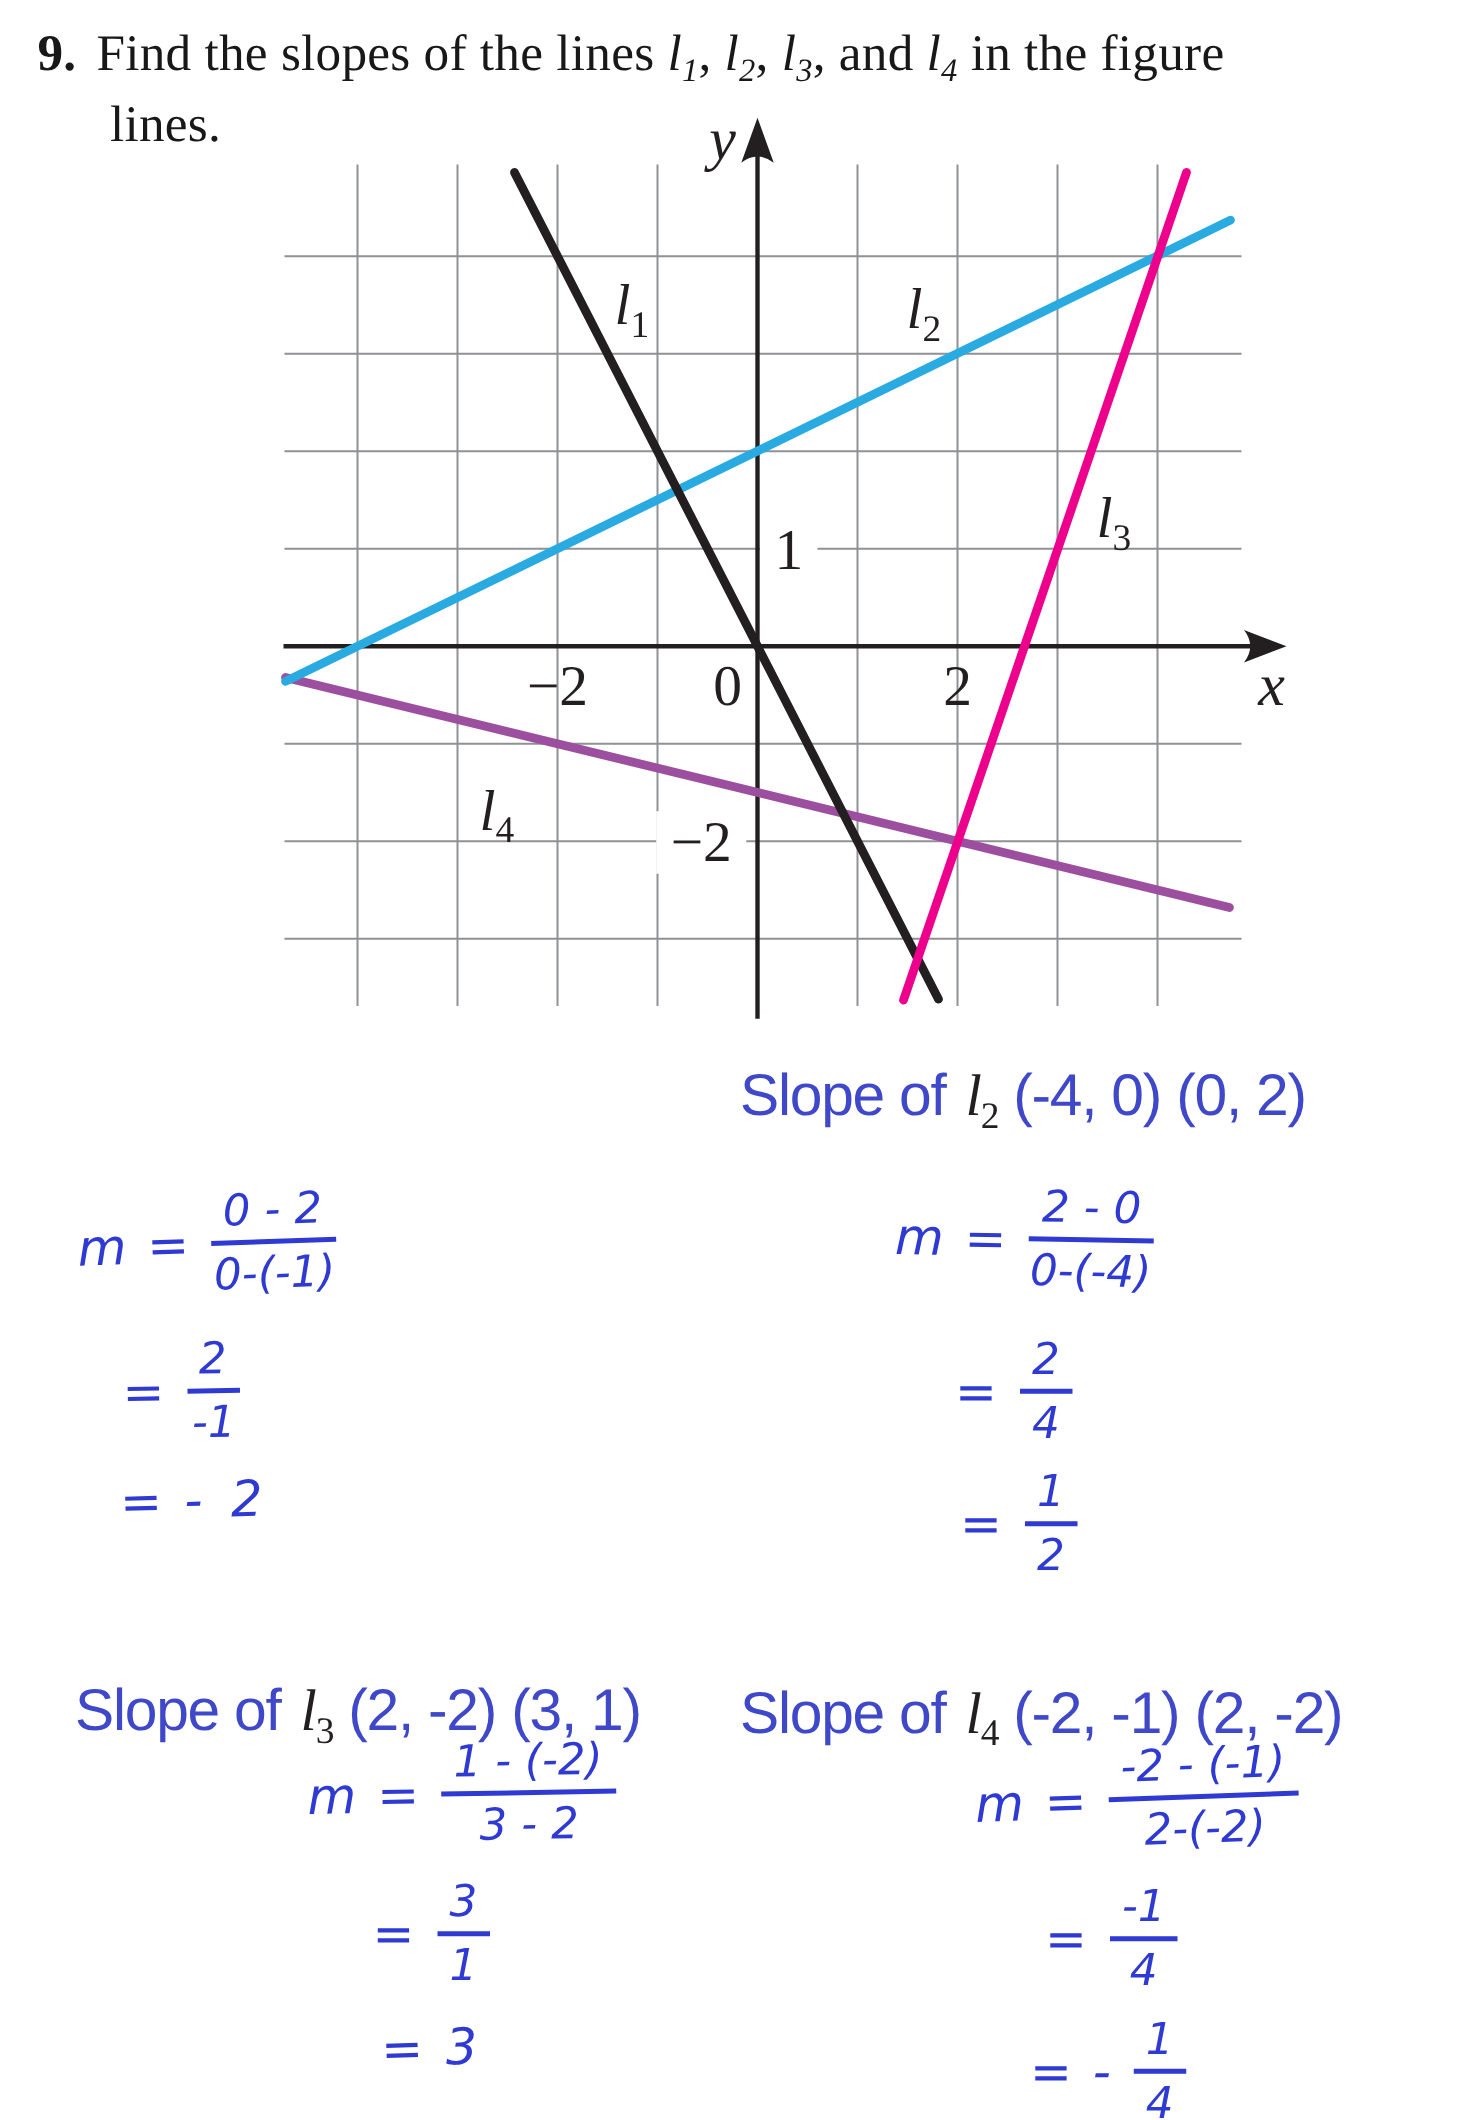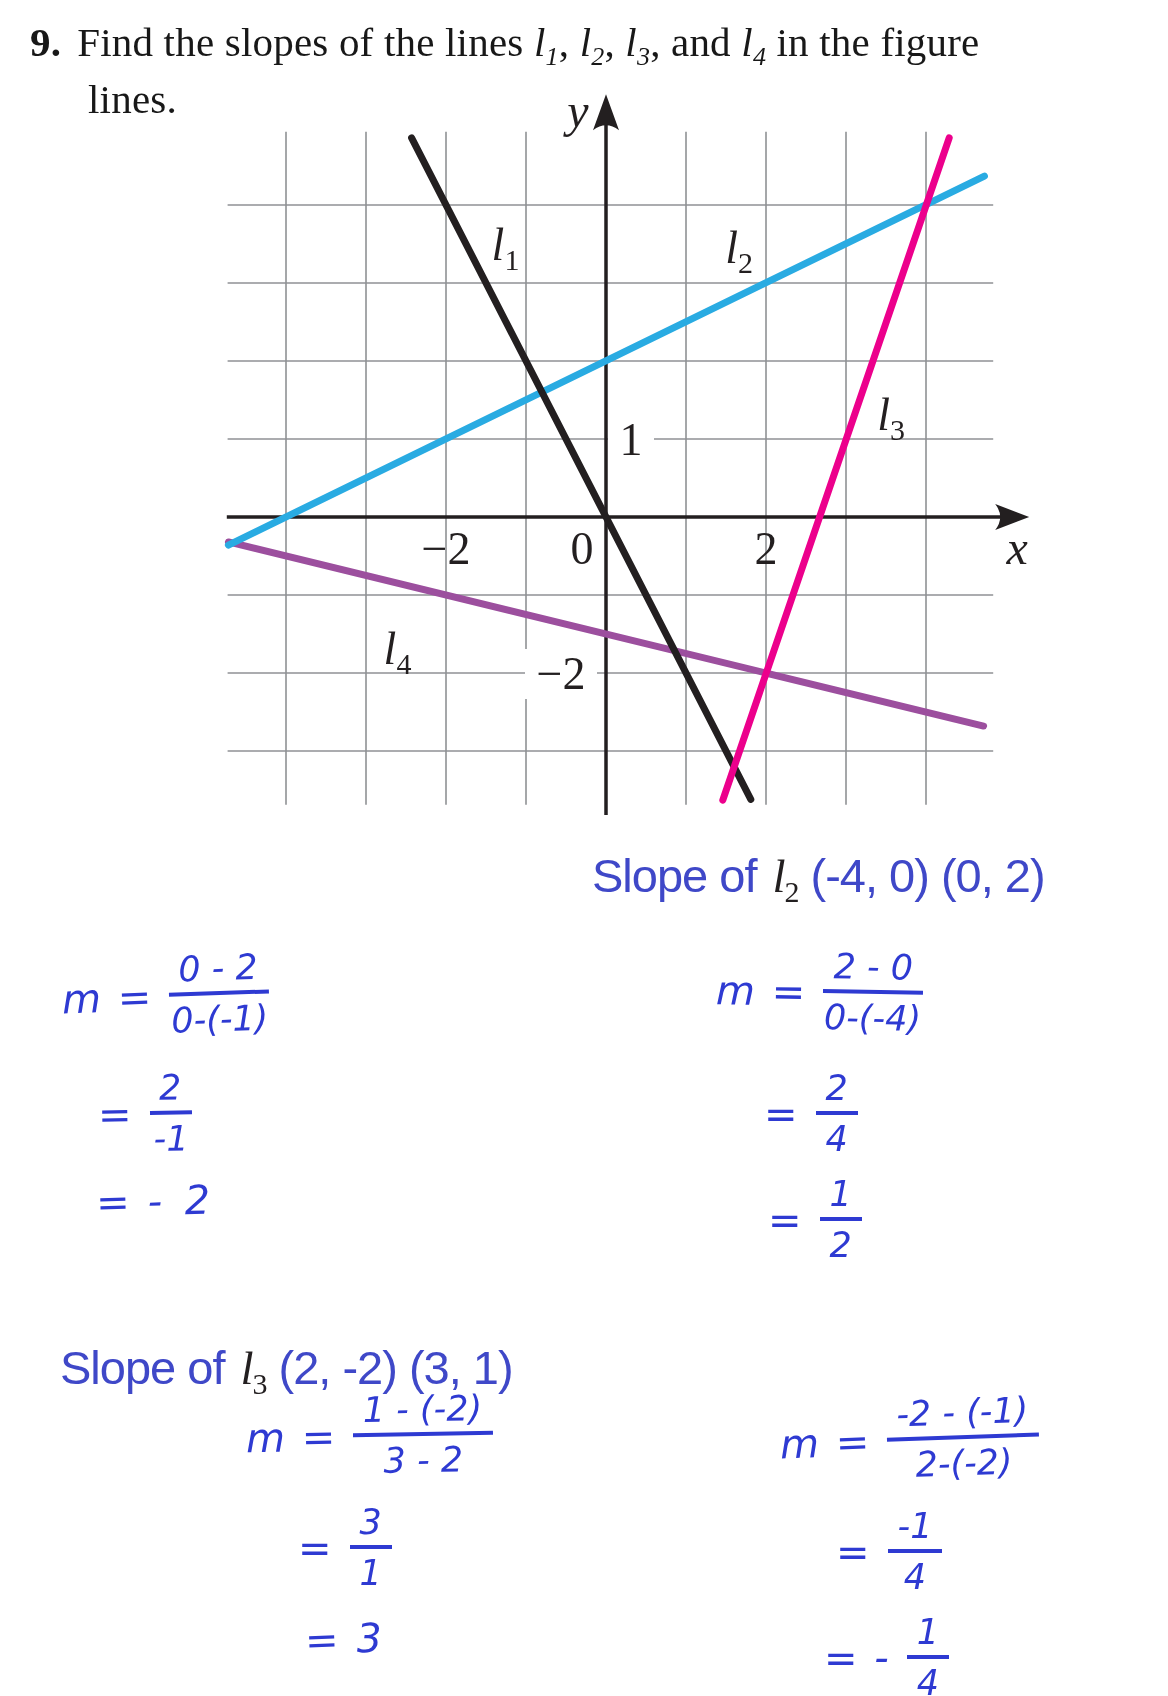--- a/index.html
+++ b/index.html
@@ -142,20 +142,23 @@
     <span class="hw-frac">
         <span class="hw-num">3</span>
         <span class="hw-den">1</span>
       </span>
   </div>
   <div class="hw-row" style="left:305px;top:1616px;transform:rotate(-2deg);">
     <span class="hw-lhs">=</span>
     <span class="hw-val">3</span>
   </div>
 
+  <div class="sol-header" style="left:592px;top:1342px;">
+    <span>Slope of</span><span class="sh-var"><span>l</span><sub>4</sub></span><span>(-2, -1) (2, -2)</span>
+  </div>
   <div class="hw-row" style="left:780px;top:1394px;transform:rotate(-2deg);">
     <span class="hw-lhs">m =</span>
     <span class="hw-frac">
         <span class="hw-num">-2 - (-1)</span>
         <span class="hw-den">2-(-2)</span>
       </span>
   </div>
   <div class="hw-row" style="left:836px;top:1506px;">
     <span class="hw-lhs">=</span>
     <span class="hw-frac">

